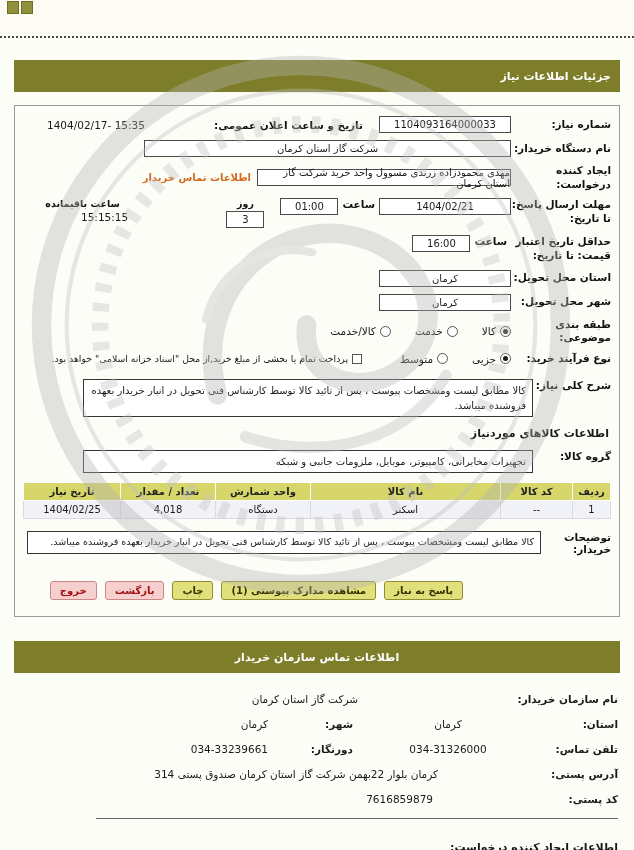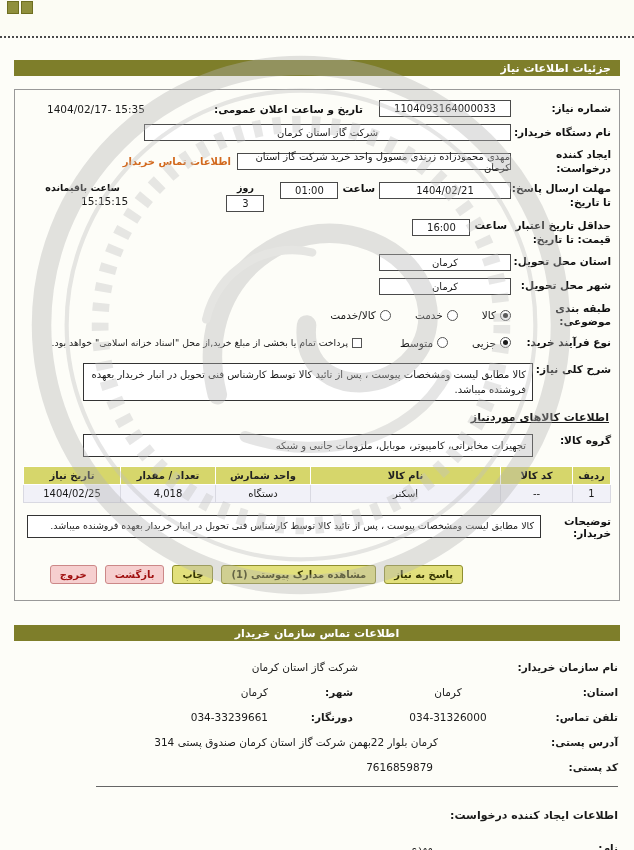--- a/index.html
+++ b/index.html
@@ -8,57 +8,57 @@
     width:634px; height:850px; overflow:hidden; position:relative;
     background:#fdfdf8; font-family:"DejaVu Sans", sans-serif; font-size:10.5px; color:#1a1a1a;
     direction:rtl;
   }
   
   .topstrip { height:36px; position:relative; background:#fcfcf4; }
   .chip { position:absolute; top:1px; width:12px; height:13px; background:#8f8f3c; border:1px solid #6e6e20; }
   .c1 { left:7px; } .c2 { left:21px; }
   .dotline { border-top:2px dotted #4a4a4a; }
 
-  .bar { height:16px; background:#7e7e2a; color:#fff; font-weight:bold; font-size:11px;
+  .bar { height:32px; background:#7e7e2a; color:#fff; font-weight:bold; font-size:11px;
          display:flex; align-items:center; margin:0 14px; padding:0 9px; }
   .bar-right { justify-content:flex-start; margin-top:22px; }
   .bar-center { justify-content:center; margin-top:24px; }
 
   .panel { margin:13px 14px 0; border:1px solid #999; padding:10px 8px 12px; background:transparent; }
 
   .row { display:flex; align-items:center; margin-bottom:7px; }
   .row.tall { align-items:flex-start; }
   .lbl { font-weight:bold; font-size:10.5px; color:#111; }
   .lblmain { width:100px; flex-shrink:0; line-height:1.3; }
   .tiny { font-size:9.5px; }
   .val { font-size:10.5px; }
   .bold { font-weight:normal;margin-left:44px; }
   .ltr { direction:ltr; unicode-bidi:isolate; }
 
   .ibox { height:17px; border:1px solid #4a4a4a; background:#fff; display:flex; align-items:center;
           justify-content:center; font-size:10px; flex-shrink:0; }
-  .w127{width:132px;} .w367{width:367px;} .w312{width:274px;} .w58{width:58px;} .w38{width:38px;}
+  .w127{width:132px;} .w367{width:367px;} .w312{width:254px;} .w58{width:58px;} .w38{width:38px;}
   .sp4{width:4px;flex-shrink:0;} .sp14{width:14px;flex-shrink:0;} .sp16{width:16px;flex-shrink:0;}
   .pushleft { margin-right:auto; margin-left:24px; }
   .pushleft2 { margin-right:auto; margin-left:14px; }
   .stack { display:flex; flex-direction:column; align-items:center; gap:2px; }
 
   .link { color:#d2691e; font-weight:bold; font-size:10px; cursor:pointer; white-space:nowrap; margin-right:6px; }
 
   .rg { display:flex; align-items:center; gap:4px; margin-left:24px; cursor:pointer; }
   .radio { width:11px; height:11px; border:1px solid #555; border-radius:50%; background:#fff; flex-shrink:0; }
   .radio.checked::after { content:""; display:block; width:5px; height:5px; background:#1a1a1a; border-radius:50%; margin:2px auto; }
   .chk { width:10px; height:10px; border:1px solid #555; background:#fff; flex-shrink:0; margin-left:4px; }
   .longnote { font-size:9.3px; white-space:nowrap; }
 
   .bigbox { border:1px solid #333; background:#fff; font-size:10px; line-height:1.5; padding:3px 6px; }
   .w450 { width:450px; }
   .lbl78 { width:78px; flex-shrink:0; }
   .lbl70 { width:70px; flex-shrink:0; }
-  .section-title { font-weight:bold; font-size:11px; margin:6px 2px 10px 0;text-decoration:underline; }
+  .section-title { font-weight:bold; font-size:11px; margin:6px 2px 10px 0; }
 
   .gtable { width:100%; border-collapse:collapse; table-layout:fixed; margin:2px 0 12px; }
   .gtable th { background:#d6d66b; font-size:10px; font-weight:bold; border:1px solid #fff; height:18px; color:#222; padding:0 2px; }
   .gtable td { background:#f1f1f8; font-size:10px; text-align:center; border:1px solid #d9d9e2; height:18px; padding:0 2px; }
   .col0{width:38px;} .col1{width:72px;} .col2{width:190px;} .col3{width:95px;} .col4{width:95px;}
 
   .btnrow { display:flex; gap:8px; margin:26px 148px 4px 0; }
   .btn { height:19px; font-family:inherit; font-size:10px; font-weight:bold; border-radius:3px;
          padding:1px 9px; cursor:pointer; white-space:nowrap; }
   .btn.khaki { background:#e2e07c; border:1px solid #8f8f2f; color:#333300; }

